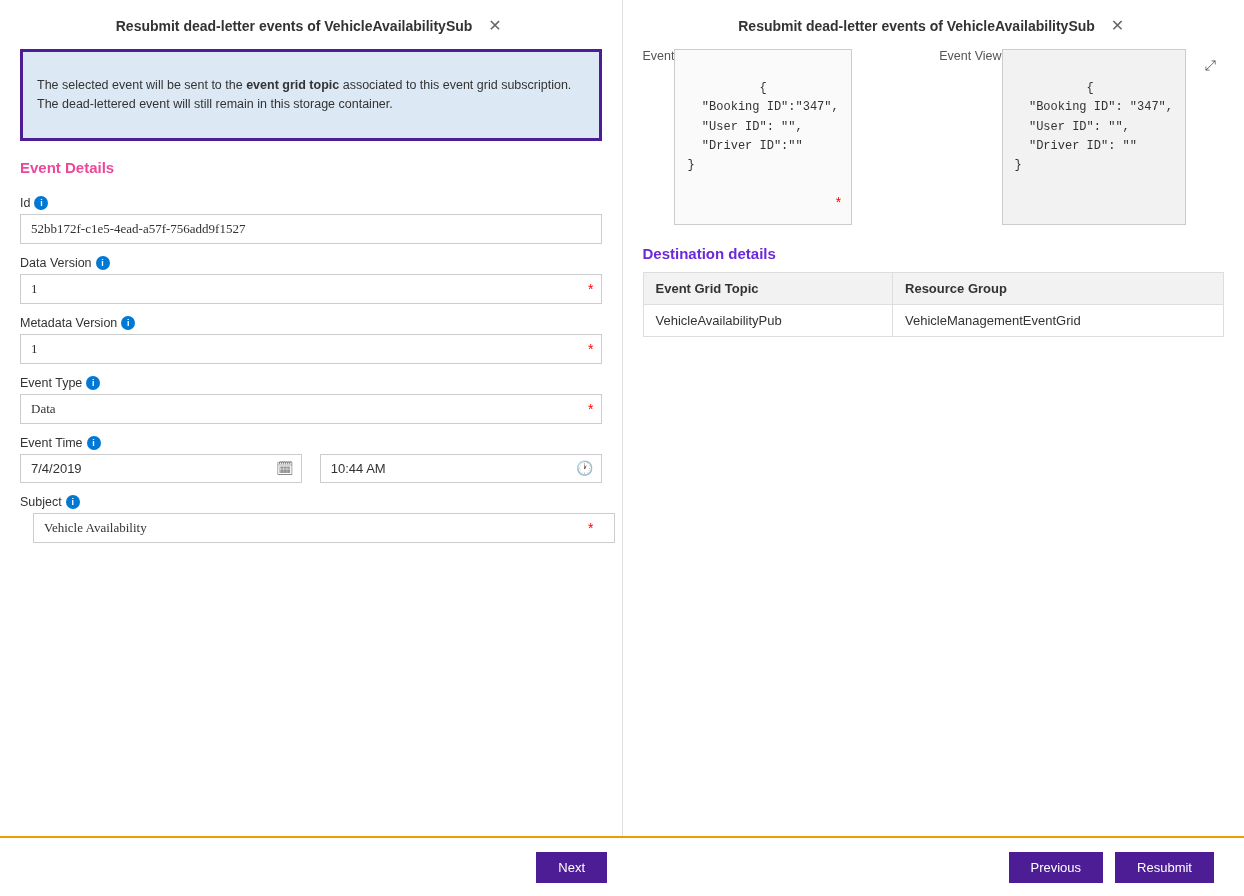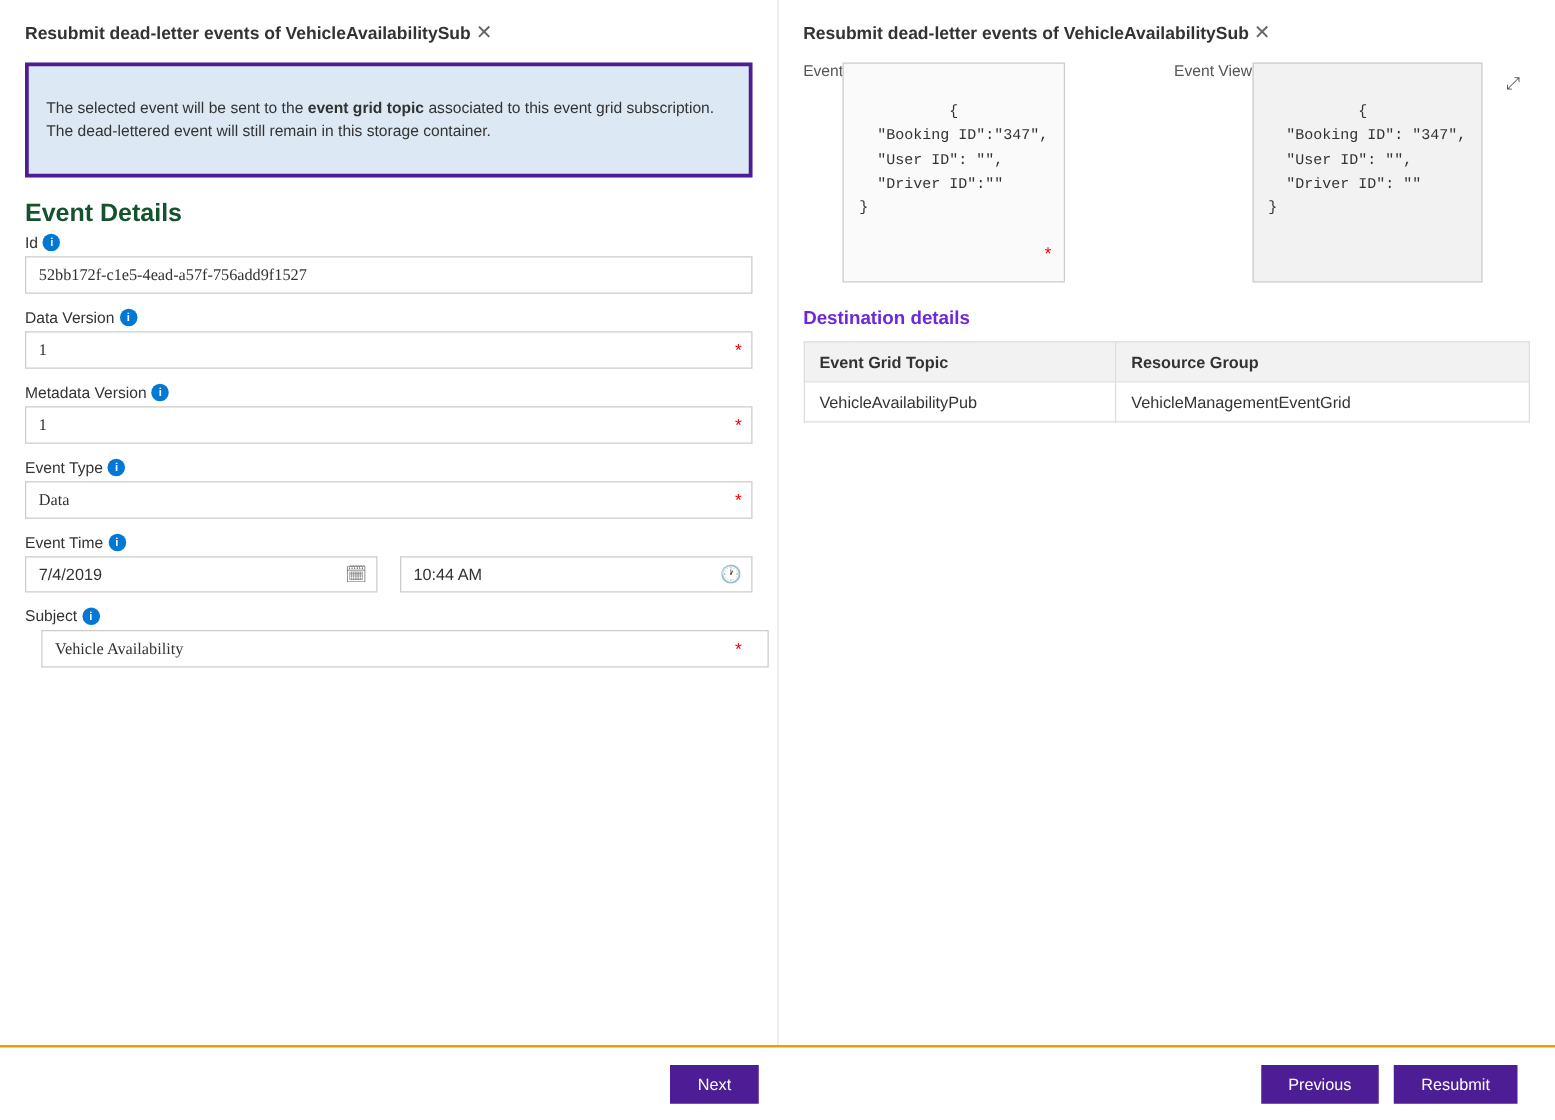--- a/index.html
+++ b/index.html
@@ -30,22 +30,23 @@
     }
     .panel:last-child {
       border-right: none;
     }
     .panel-title {
       font-size: 14px;
       font-weight: 600;
       color: #333;
       margin-bottom: 14px;
       display: flex;
-      justify-content: flex-start;
+      justify-content: center;
       align-items: center;
+      gap: 12px;
     }
     .close-btn {
       cursor: pointer;
       color: #666;
       font-size: 16px;
       background: none;
       border: none;
       padding: 0 4px;
     }
     .info-box {
@@ -54,24 +55,24 @@
       padding: 24px 14px;
       margin-bottom: 18px;
       font-size: 12.5px;
       color: #333;
       line-height: 1.5;
     }
     .info-box strong {
       font-weight: 700;
     }
     .section-title {
-      font-size: 20px;
+      font-size: 15px;
       font-weight: 600;
-      color: #14532d;
-      margin-bottom: 4px;
+      color: #ec4899;
+      margin-bottom: 20px;
     }
     .field-group {
       margin-bottom: 12px;
     }
     .field-label {
       font-size: 12.5px;
       color: #333;
       margin-bottom: 4px;
       display: flex;
       align-items: center;

